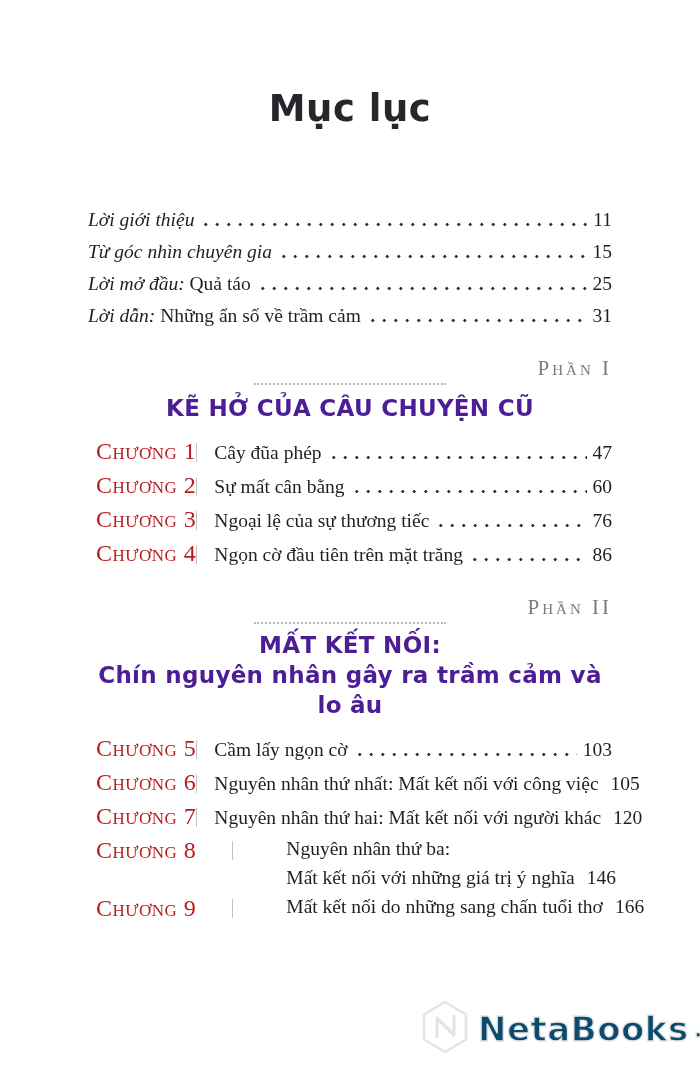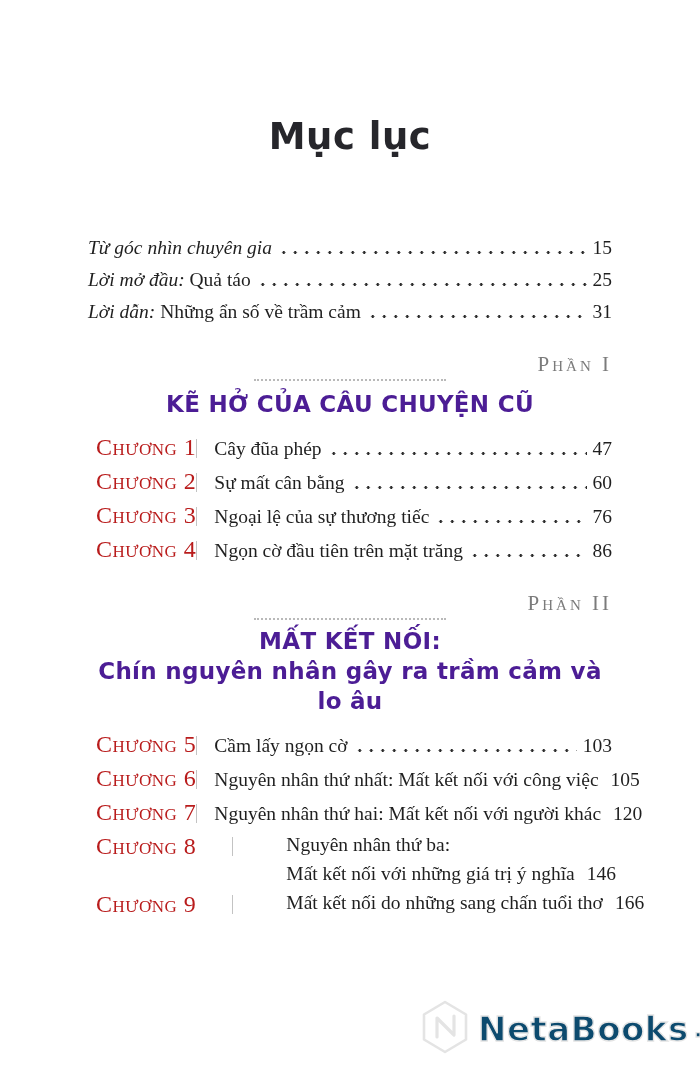--- a/index.html
+++ b/index.html
@@ -9,21 +9,21 @@
     font-family: "Liberation Serif", serif;
     color: #1f1f1f;
     position: relative;
     overflow: hidden;
   }
   .page { width: 700px; height: 1068px; position: relative; }
   .content { padding: 0 88px; }
 
   
   .title {
-    padding-top: 116px;
+    padding-top: 88px;
     font-family: "DejaVu Sans", sans-serif;
     font-weight: 700;
     font-size: 37px;
     line-height: 42px;
     letter-spacing: 0.5px;
     text-align: center;
     color: #26262b;
   }
 
   
@@ -133,20 +133,26 @@
 </style>
 </head>
 <body>
 
 <div class="page">
   <div class="content">
 
     <h1 class="title">Mục lục</h1>
 
     <div class="front-matter">
+      <div class="fm-row">
+        <span class="fm-italic">Lời giới thiệu</span>
+          <span class="fm-rest"></span>
+        <span class="leader"></span>
+        <span class="pg">11</span>
+      </div>
       <div class="fm-row">
         <span class="fm-italic">Từ góc nhìn chuyên gia</span>
           <span class="fm-rest"></span>
         <span class="leader"></span>
         <span class="pg">15</span>
       </div>
       <div class="fm-row">
         <span class="fm-italic">Lời mở đầu:</span>
           <span class="fm-rest"> Quả táo</span>
         <span class="leader"></span>

